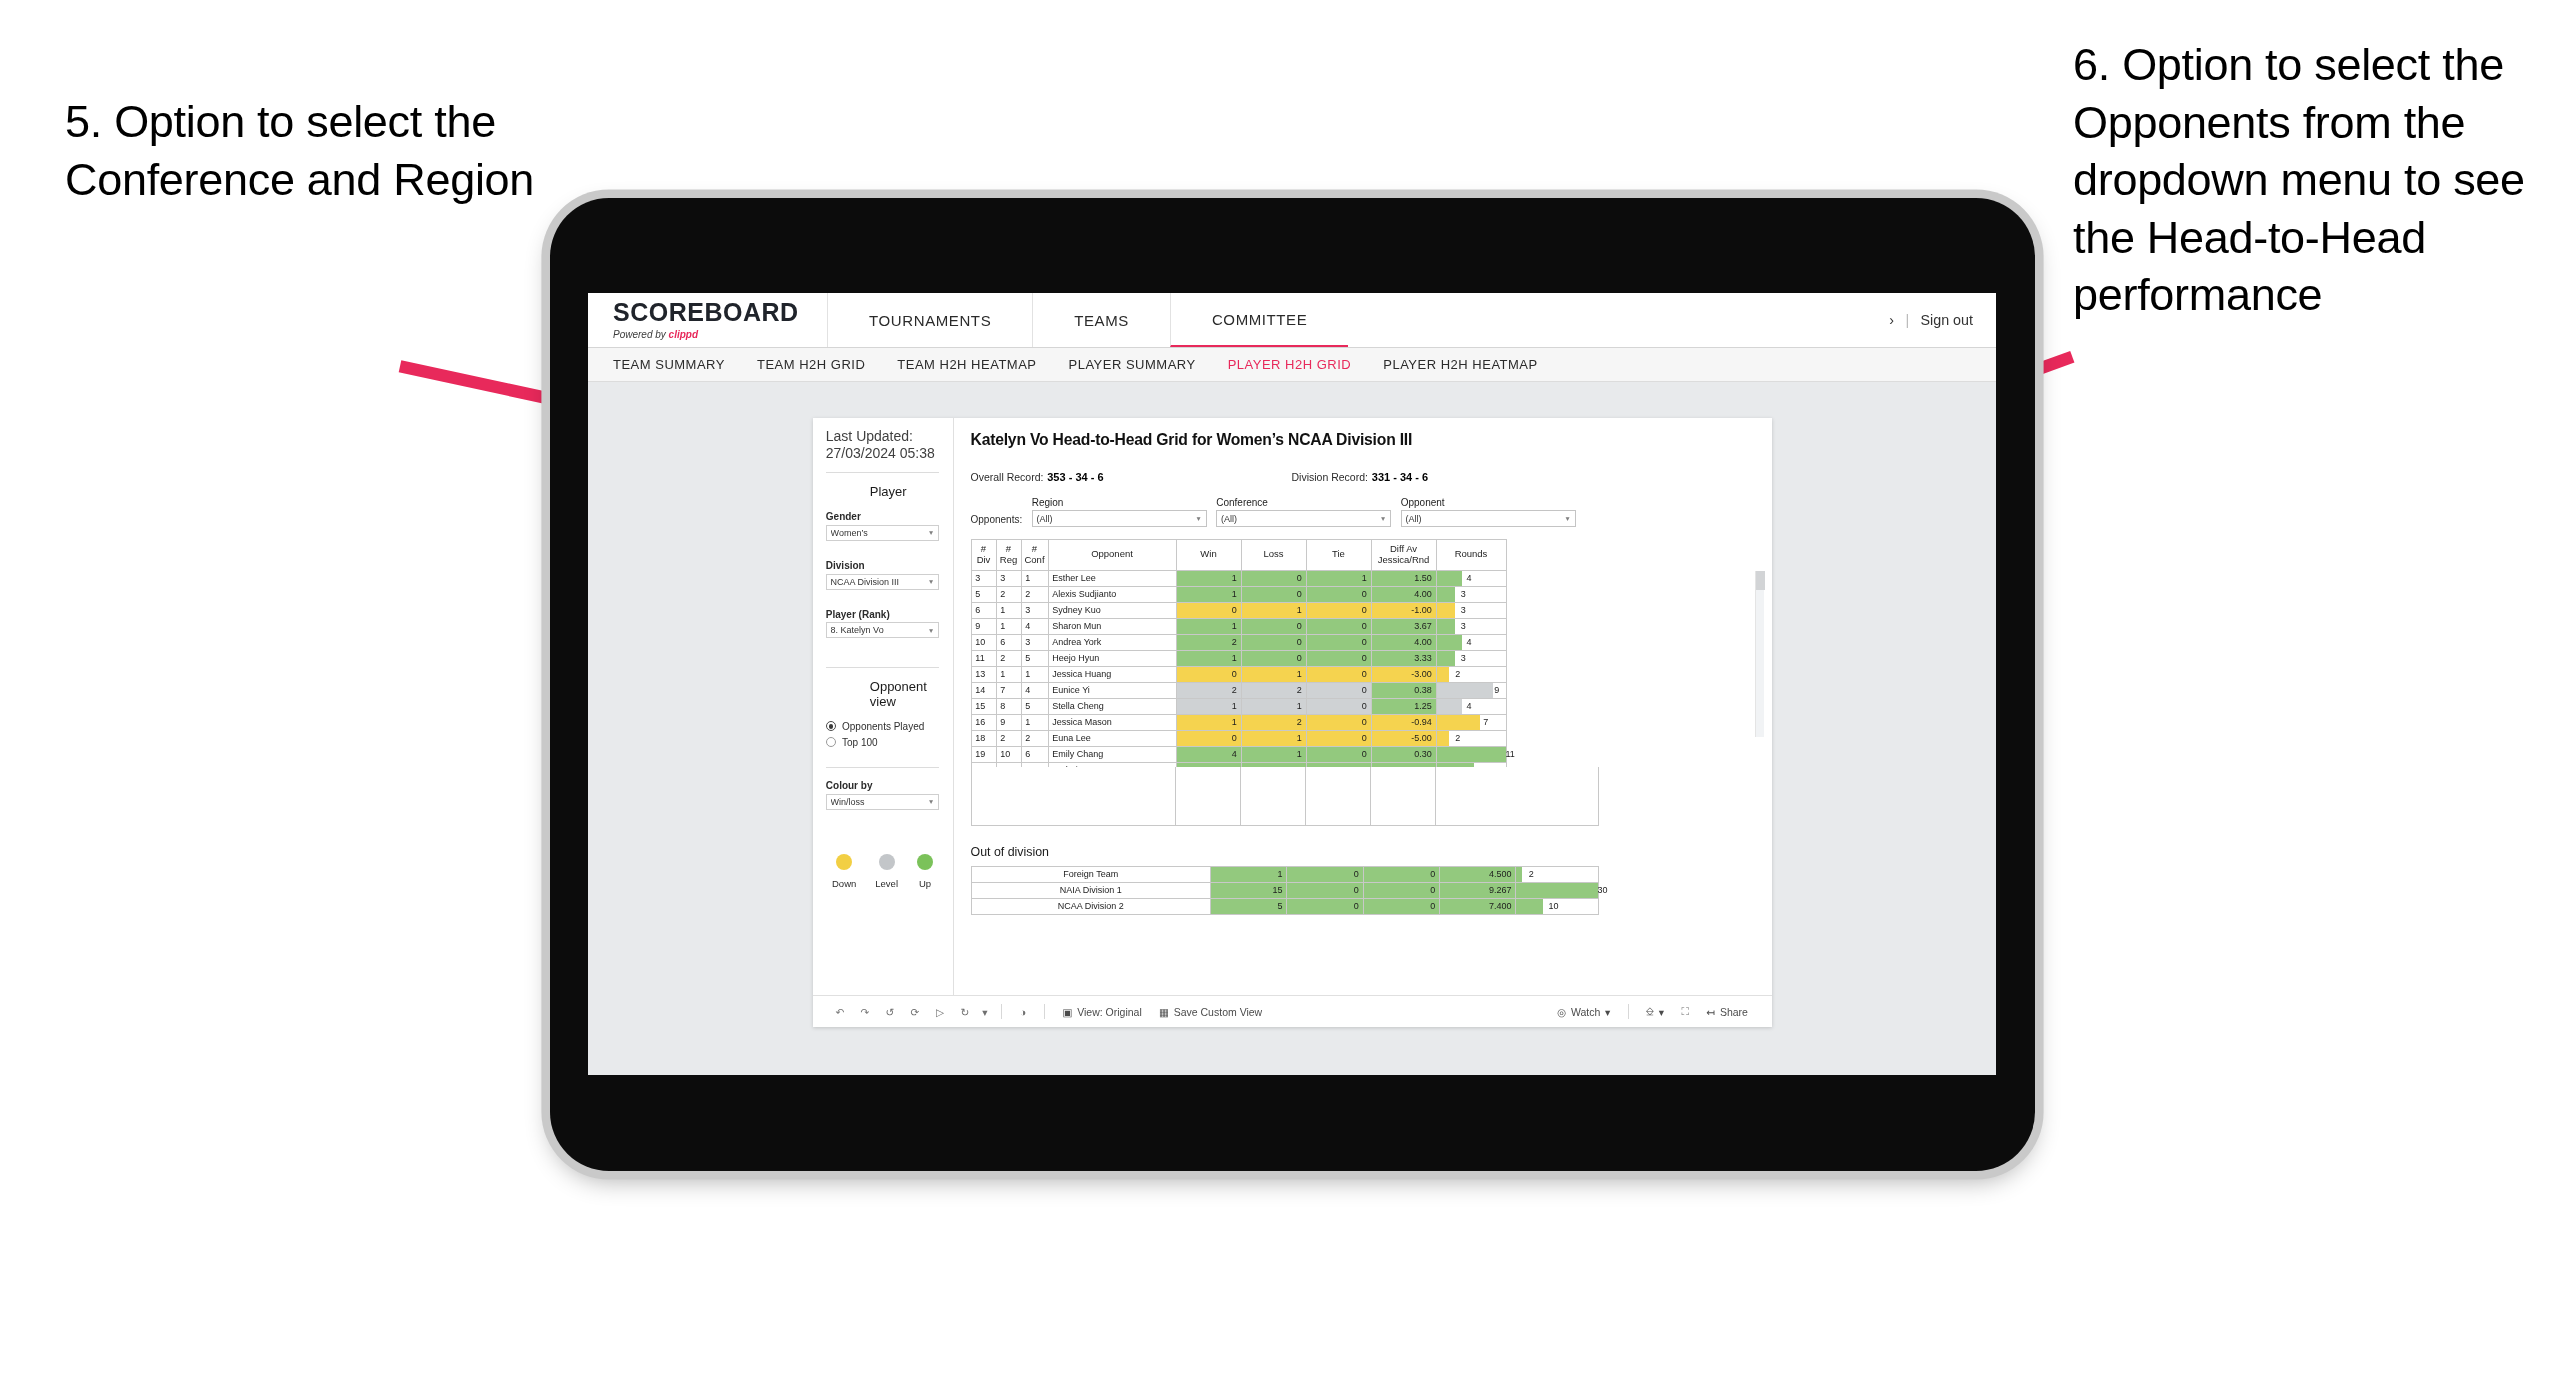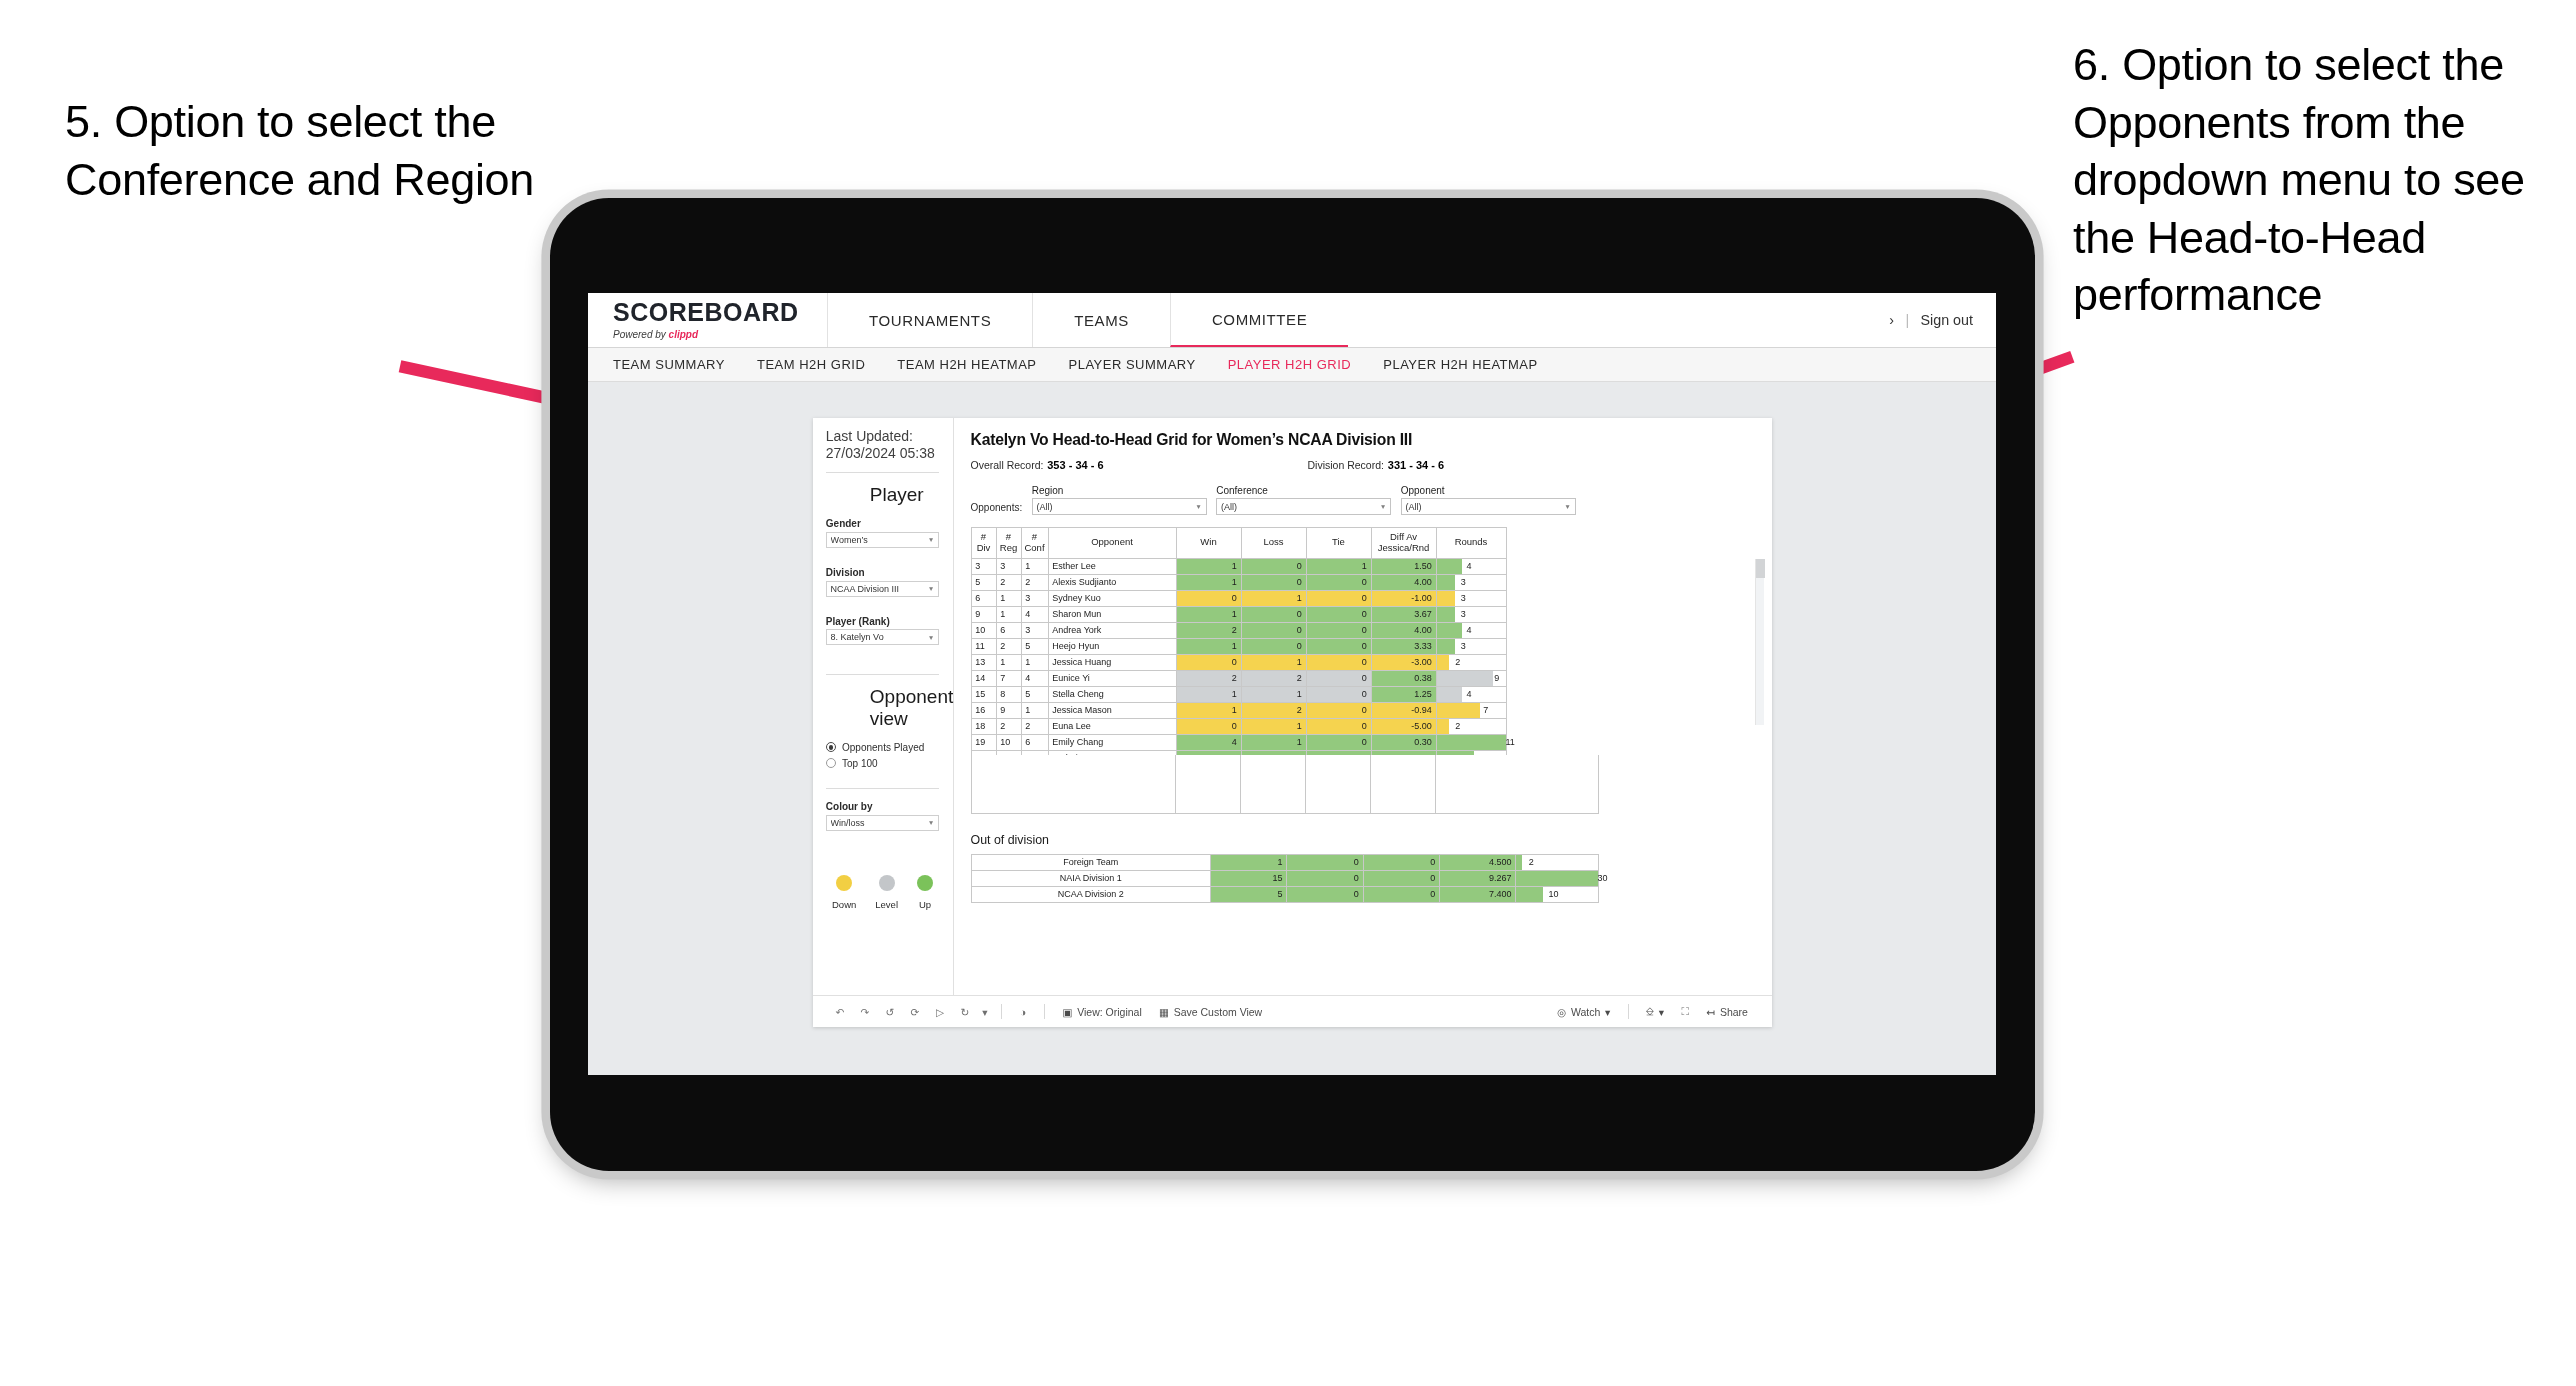--- a/index.html
+++ b/index.html
@@ -88,21 +88,21 @@
   }
   #dash-body { flex: 1; display: flex; min-height: 0; }
 
   
   #sidepanel {
     width: 141px; border-right: 1px solid #e0e0e0;
     padding: 9.5px 13.3px 0 13.3px; display:flex; flex-direction:column;
   }
   #last-updated { font-size: 14px; color: #3f3f3f; line-height: 1.25; }
   .hr { border-top: 1px solid #dcdcdc; margin: 9.5px 0 11.4px 0; }
-  .panel-head { font-size: 19px; color: #1b1b1b; margin-bottom: 11.4px; padding-left: 44px; }
+  .panel-head { font-size: 13px; color: #1b1b1b; margin-bottom: 11.4px; padding-left: 44px; }
   .field-label { font-size: 10px; font-weight: bold; color: #2b2b2b; margin-bottom: 2.9px; }
   .field-block { margin-bottom: 19px; }
   .select-box {
     height: 16px; border: 1px solid #cfcfcf; background: #ffffff;
     display: flex; align-items: center; padding: 0 3.8px;
     font-size: 9px; color: #343434; cursor: pointer;
   }
   .select-box .val { flex: 1; overflow: hidden; white-space: nowrap; }
   .caret { font-size: 6.7px; color: #808080; margin-left: 3.8px; }
 
@@ -117,21 +117,21 @@
   .radio-lbl { font-size: 10px; color: #2f2f2f; }
 
   #legend { margin-top: 25px; display:flex; gap: 19px; justify-content:center; }
   .legend-item { display:flex; flex-direction:column; align-items:center; gap: 8.6px; }
   .legend-dot { width: 16px; height: 16px; border-radius: 50%; }
   .legend-lbl { font-size: 9.5px; color: #2c2c2c; }
 
   
   #viz { flex: 1; padding: 13.3px 21px 0 17px; overflow: hidden; }
   #viz-title { font-size: 15.7px; font-weight: bold; color: #111; letter-spacing: -0.2px; }
-  #records { display:flex; margin-top: 10px; font-size: 10.5px; color: #2b2b2b; gap: 16px; }
+  #records { display:flex; margin-top: 22px; font-size: 10.5px; color: #2b2b2b; }
   #records .rec { display: flex; gap: 3.8px; }
   #records .rec:nth-child(2) { margin-left: 188px; }
   #records .rec b { font-size: 11px; color: #000; }
 
   #filters { display:flex; align-items: flex-end; margin-top: 13.3px; gap: 9.5px; }
   #filters .opp-lbl { font-size: 10px; color: #2b2b2b; padding-bottom: 2.9px; }
   .filter-col { display: flex; flex-direction: column; }
   .filter-col .field-label { font-size: 10px; font-weight: normal; color: #1d1d1d; margin-bottom: 2.9px; }
   .filter-col .select-box { width: 175px; height: 17px; border: 1px solid #c4c4c4; }
 

